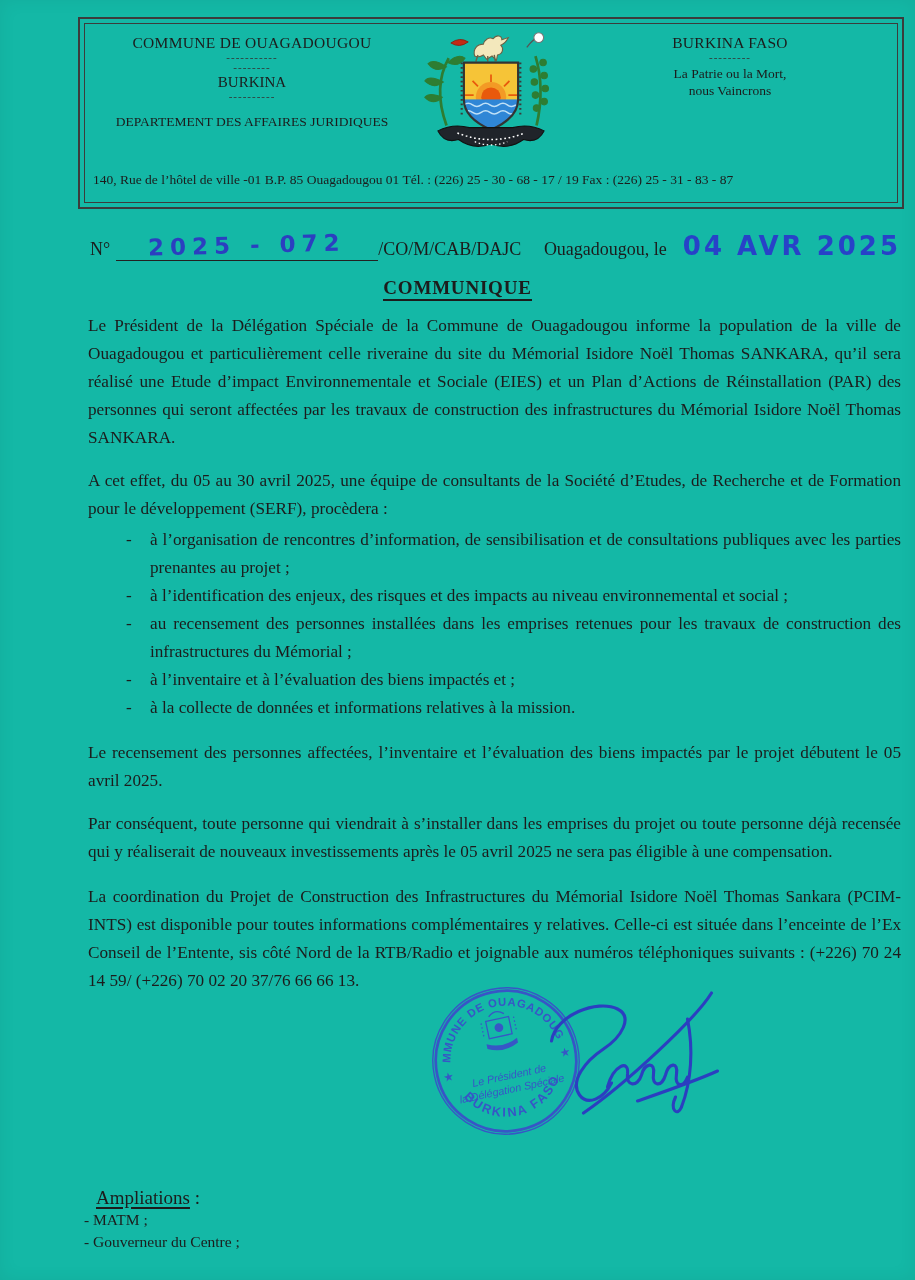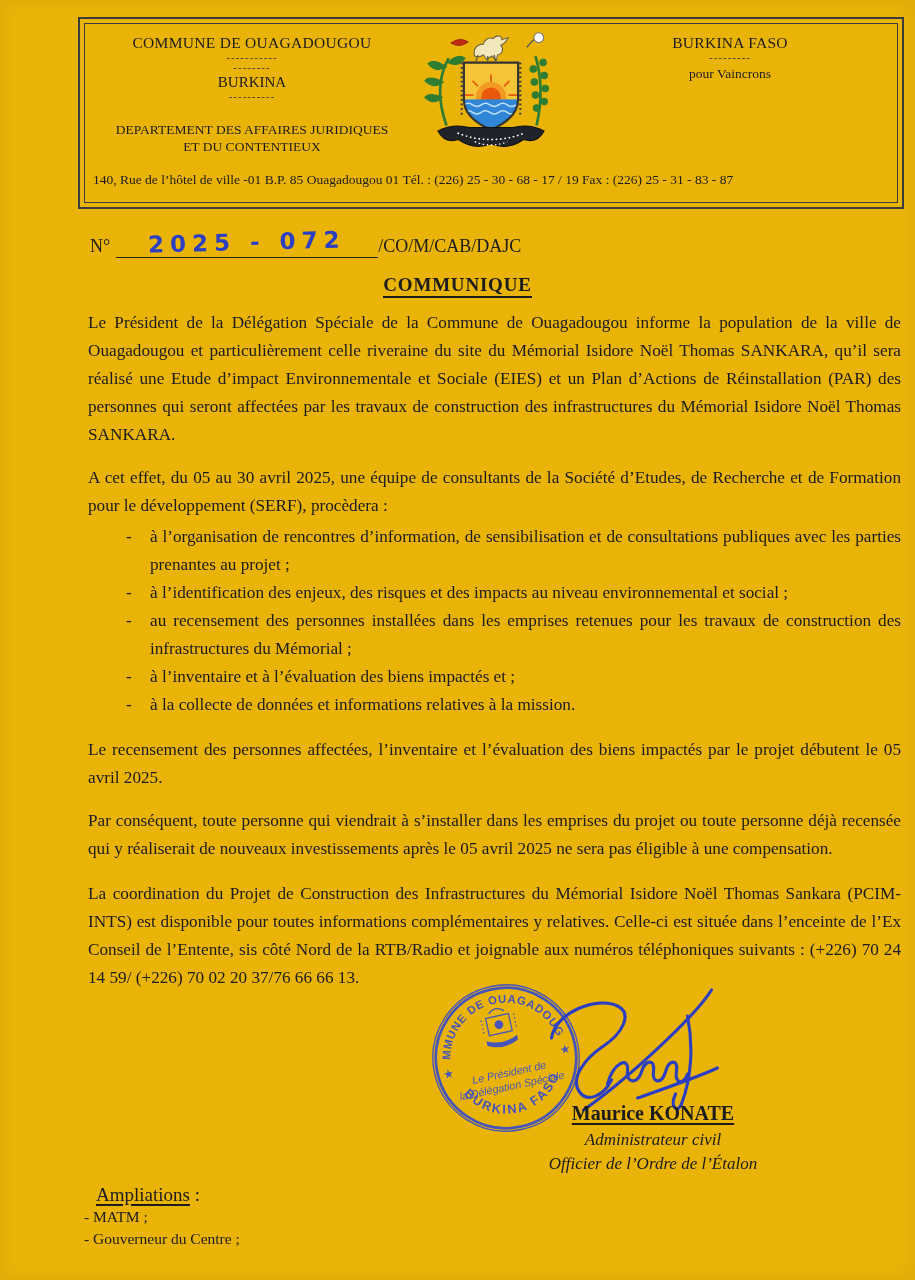--- a/index.html
+++ b/index.html
@@ -6,21 +6,21 @@
     --ink-blue:#2b3fc0;
     --stamp-blue:#3a4ec9;
     --date-blue:#2742c8;
     --text:#1c1c1c;
   }
   *{margin:0;padding:0;box-sizing:border-box;}
   html,body{background:#ffffff;}
   .page{
     position:relative;
     width:915px;height:1280px;
-    background:#eab308;
+    background:#14b8a6;
     font-family:"Liberation Serif", serif;
     color:var(--text);
     overflow:hidden;
     box-shadow:inset 0 0 18px rgba(0,0,0,0.06);
   }
   
   .header-box{
     position:relative;
     margin:17px 11px 0 78px;
     border:2px solid #3c3c3c;
@@ -32,21 +32,21 @@
   }
   .header-cols{
     display:grid;
     grid-template-columns:1fr 160px 1fr;
     align-items:start;
   }
   .h-left{text-align:center;padding-top:4px;}
   .h-left .big{font-size:15.5px;letter-spacing:.3px;}
   .dashes{font-size:11px;line-height:10px;letter-spacing:1px;color:#333;}
   .h-left .mid{font-size:15px;margin-top:2px;}
-  .dept{font-size:13.5px;line-height:17px;margin-top:20px;}
+  .dept{font-size:13.5px;line-height:17px;margin-top:12px;}
   .h-center{display:flex;justify-content:center;}
   .h-right{text-align:center;padding-top:4px;}
   .h-right .country{font-size:15.5px;letter-spacing:.3px;}
   .motto{font-size:13.5px;line-height:17px;margin-top:3px;}
   .address{font-size:13.5px;margin-top:14px;padding-bottom:6px;}
   
   .ref-row{
     margin:22px 14px 0 90px;
     display:flex;justify-content:space-between;align-items:baseline;
     font-size:18px;
@@ -127,21 +127,20 @@
     <div class="header-inner">
       <div class="header-cols">
         <div class="h-left">
           <div class="big">COMMUNE DE OUAGADOUGOU</div>
           <div class="dashes">-----------</div>
           <div class="dashes">--------</div>
           <div class="mid">BURKINA</div>
           <div class="dashes">----------</div>
           <div class="dept">
             <div>DEPARTEMENT DES AFFAIRES JURIDIQUES</div>
-            <div>ET DU CONTENTIEUX</div>
           </div>
         </div>
 
         <div class="h-center">
 
           <svg width="146" height="128" viewBox="0 0 130 118">
 
             <g stroke="#2e7d32" fill="#2e7d32">
               <path d="M24,88 C16,66 16,44 26,26" fill="none" stroke-width="2.5"></path>
               <path d="M24,34 q-12,-8 -17,-3 q7,9 17,3 z" stroke-width="1"></path>
@@ -201,33 +200,38 @@
               <path d="M34,95 q31,12 62,0" fill="none" stroke="#ffffff" stroke-width="1.4" stroke-dasharray="1.6,2.4"></path>
               <path d="M50,103 q15,6 30,0" fill="none" stroke="#ffffff" stroke-width="1.2" stroke-dasharray="1.4,2.4"></path>
             </g>
           </svg>
         </div>
 
         <div class="h-right">
           <div class="country">BURKINA FASO</div>
           <div class="dashes">---------</div>
           <div class="motto">
-            <div>pour Vaincrons</div>
+            <div>La Patrie ou la Mort,</div>
+            <div>nous Vaincrons</div>
           </div>
         </div>
       </div>
       <div class="address">140, Rue de l’hôtel de ville -01 B.P. 85 Ouagadougou 01 Tél. : (226) 25 - 30 - 68 - 17 / 19 Fax : (226) 25 - 31 - 83 - 87</div>
     </div>
   </div>
 
   <div class="ref-row">
     <div class="ref-left">
       <span>N°</span>
       <span class="hand-wrap"><span class="handwritten">2025 - 072</span></span>
       <span>/CO/M/CAB/DAJC</span>
+    </div>
+    <div class="ref-right">
+      <span>Ouagadougou, le</span>
+      <span class="date-stamp">04 AVR 2025</span>
     </div>
   </div>
 
   <div class="doc-title"><span>COMMUNIQUE</span></div>
 
   <div class="content">
     <p class="para p1"><span>Le Président de la Délégation Spéciale de la Commune de Ouagadougou informe la population de la ville de Ouagadougou et particulièrement celle riveraine du site du Mémorial Isidore Noël Thomas SANKARA, qu’il sera réalisé une </span><span class="b">Etude d’impact Environnementale et Sociale (EIES) et un Plan d’Actions de Réinstallation (PAR)</span><span> des personnes qui seront affectées par les travaux de construction des infrastructures du Mémorial Isidore Noël Thomas SANKARA.</span></p>
 
     <p class="para p2"><span>A cet effet, </span><span class="b">du 05 au 30 avril 2025</span><span>, une équipe de consultants de la Société d’Etudes, de Recherche et de Formation pour le développement (SERF), procèdera :</span></p>
 
@@ -300,25 +304,20 @@
             <path d="M166,4 C150,30 80,95 38,124"></path>
             <path d="M6,52 C10,26 52,10 72,20 C88,28 76,48 58,60 C40,72 24,92 34,106 C42,117 58,110 66,94"></path>
             <path d="M62,98 C68,76 84,70 82,85 C80,97 92,99 96,86 C99,74 110,72 108,85 C106,97 116,99 120,86 C123,74 133,72 131,85 C129,98 138,99 142,88"></path>
             <path d="M142,30 C148,60 146,92 136,118"></path>
             <path d="M136,118 C132,128 124,121 130,108"></path>
             <path d="M92,112 C115,104 150,92 172,82"></path>
           </g>
         </svg>
       </div>
 
-      <div class="sig-names">
-        <div class="sig-name">Maurice KONATE</div>
-        <div class="sig-role">Administrateur civil</div>
-        <div class="sig-role2">Officier de l’Ordre de l’Étalon</div>
-      </div>
     </div>
   </div>
 
   <div class="ampliations">
     <div class="amp-head"><span class="u">Ampliations</span><span> :</span></div>
     <div class="amp-item">- MATM ;</div>
     <div class="amp-item">- Gouverneur du Centre ;</div>
 
   </div>
 

